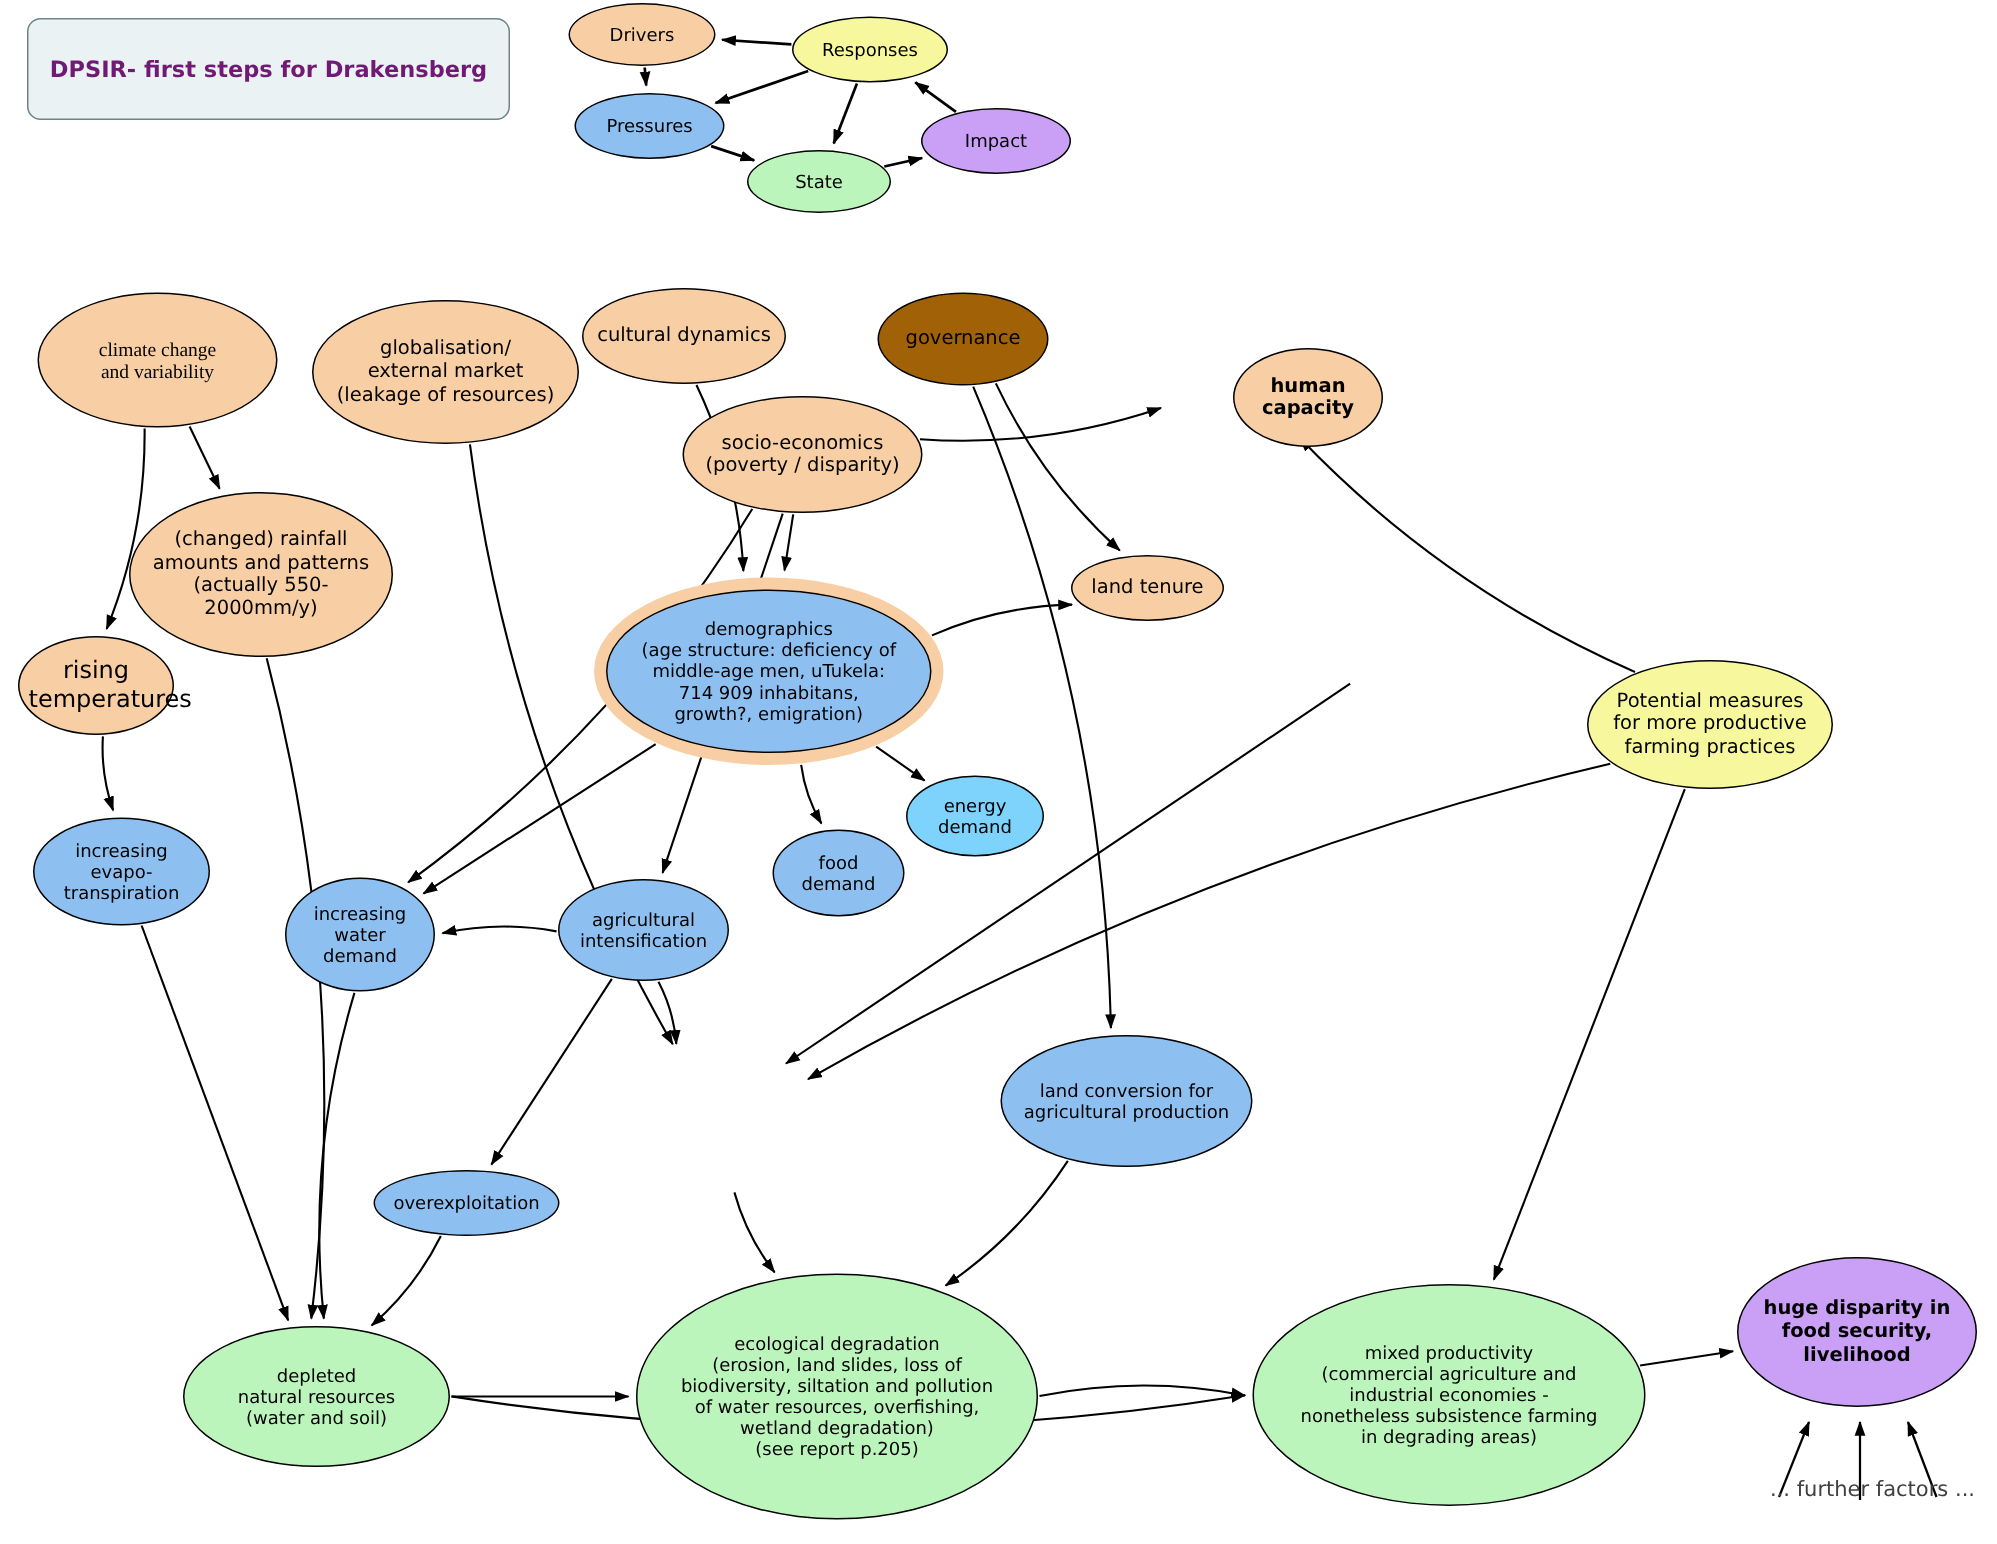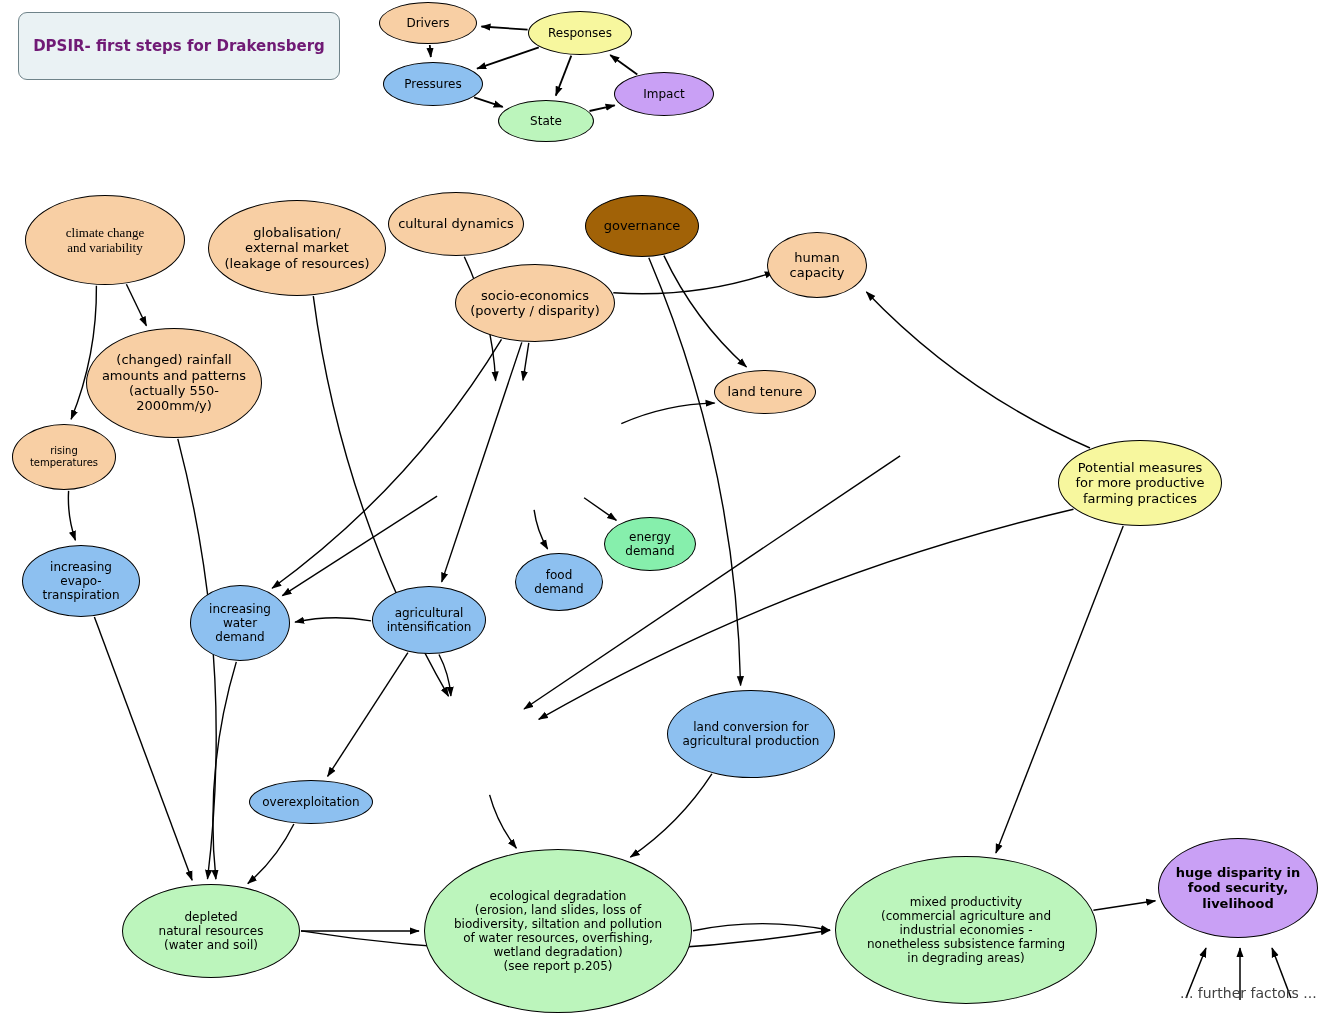--- a/index.html
+++ b/index.html
@@ -156,39 +156,42 @@
     </div>
     <div class="node" style="left: 208px; top: 200px; width: 178px; height: 96px; background: rgb(248, 207, 164); font-size: 13px;">
       <span>globalisation/<br>external market<br>(leakage of resources)</span>
     </div>
     <div class="node" style="left: 388px; top: 192px; width: 136px; height: 64px; background: rgb(248, 207, 164); font-size: 13px;">
       <span>cultural dynamics</span>
     </div>
     <div class="node" style="left: 585px; top: 195px; width: 114px; height: 62px; background: #a16207; font-size: 13px;">
       <span>governance</span>
     </div>
-    <div class="node" style="left: 767px; top: 232px; width: 100px; height: 66px; background: rgb(248, 207, 164); font-size: 13px;">
+    <div class="node" style="left: 822px; top: 232px; width: 100px; height: 66px; background: rgb(248, 207, 164); font-size: 13px; font-weight: bold;">
       <span>human<br>capacity</span>
     </div>
     <div class="node" style="left: 455px; top: 264px; width: 160px; height: 78px; background: rgb(248, 207, 164); font-size: 13px;">
       <span>socio-economics<br>(poverty / disparity)</span>
     </div>
     <div class="node" style="left: 86px; top: 328px; width: 176px; height: 110px; background: rgb(248, 207, 164); font-size: 13px;">
       <span>(changed) rainfall<br>amounts and patterns<br>(actually 550-<br>2000mm/y)</span>
     </div>
     <div class="node" style="left: 714px; top: 370px; width: 102px; height: 44px; background: rgb(248, 207, 164); font-size: 13px;">
       <span>land tenure</span>
     </div>
-    <div class="node" style="left: 12px; top: 424px; width: 104px; height: 66px; background: rgb(248, 207, 164); font-size: 10px;">
+    <div class="node" style="left: 12px; top: 424px; width: 104px; height: 66px; background: rgb(248, 207, 164); font-size: 16px;">
       <span>rising<br>temperatures</span>
     </div>
     <div class="node" style="left: 1058px; top: 440px; width: 164px; height: 86px; background: rgb(247, 247, 158); font-size: 13px;">
       <span>Potential measures<br>for more productive<br>farming practices</span>
     </div>
-    <div class="node" style="left: 604px; top: 517px; width: 92px; height: 54px; background: #86efac; font-size: 12px;">
+    <div class="node demo-ring" style="left: 396px; top: 385px; width: 233px; height: 125px; background: rgb(141, 192, 240); font-size: 12px;">
+      <span>demographics<br>(age structure: deficiency of<br>middle-age men, uTukela:<br>714 909 inhabitans,<br>growth?, emigration)</span>
+    </div>
+    <div class="node" style="left: 604px; top: 517px; width: 92px; height: 54px; background: #7dd3fc; font-size: 12px;">
       <span>energy<br>demand</span>
     </div>
     <div class="node" style="left: 515px; top: 553px; width: 88px; height: 58px; background: rgb(141, 192, 240); font-size: 12px;">
       <span>food<br>demand</span>
     </div>
     <div class="node" style="left: 22px; top: 545px; width: 118px; height: 72px; background: rgb(141, 192, 240); font-size: 12px;">
       <span>increasing<br>evapo-<br>transpiration</span>
     </div>
     <div class="node" style="left: 190px; top: 585px; width: 100px; height: 76px; background: rgb(141, 192, 240); font-size: 12px;">
       <span>increasing<br>water<br>demand</span>

